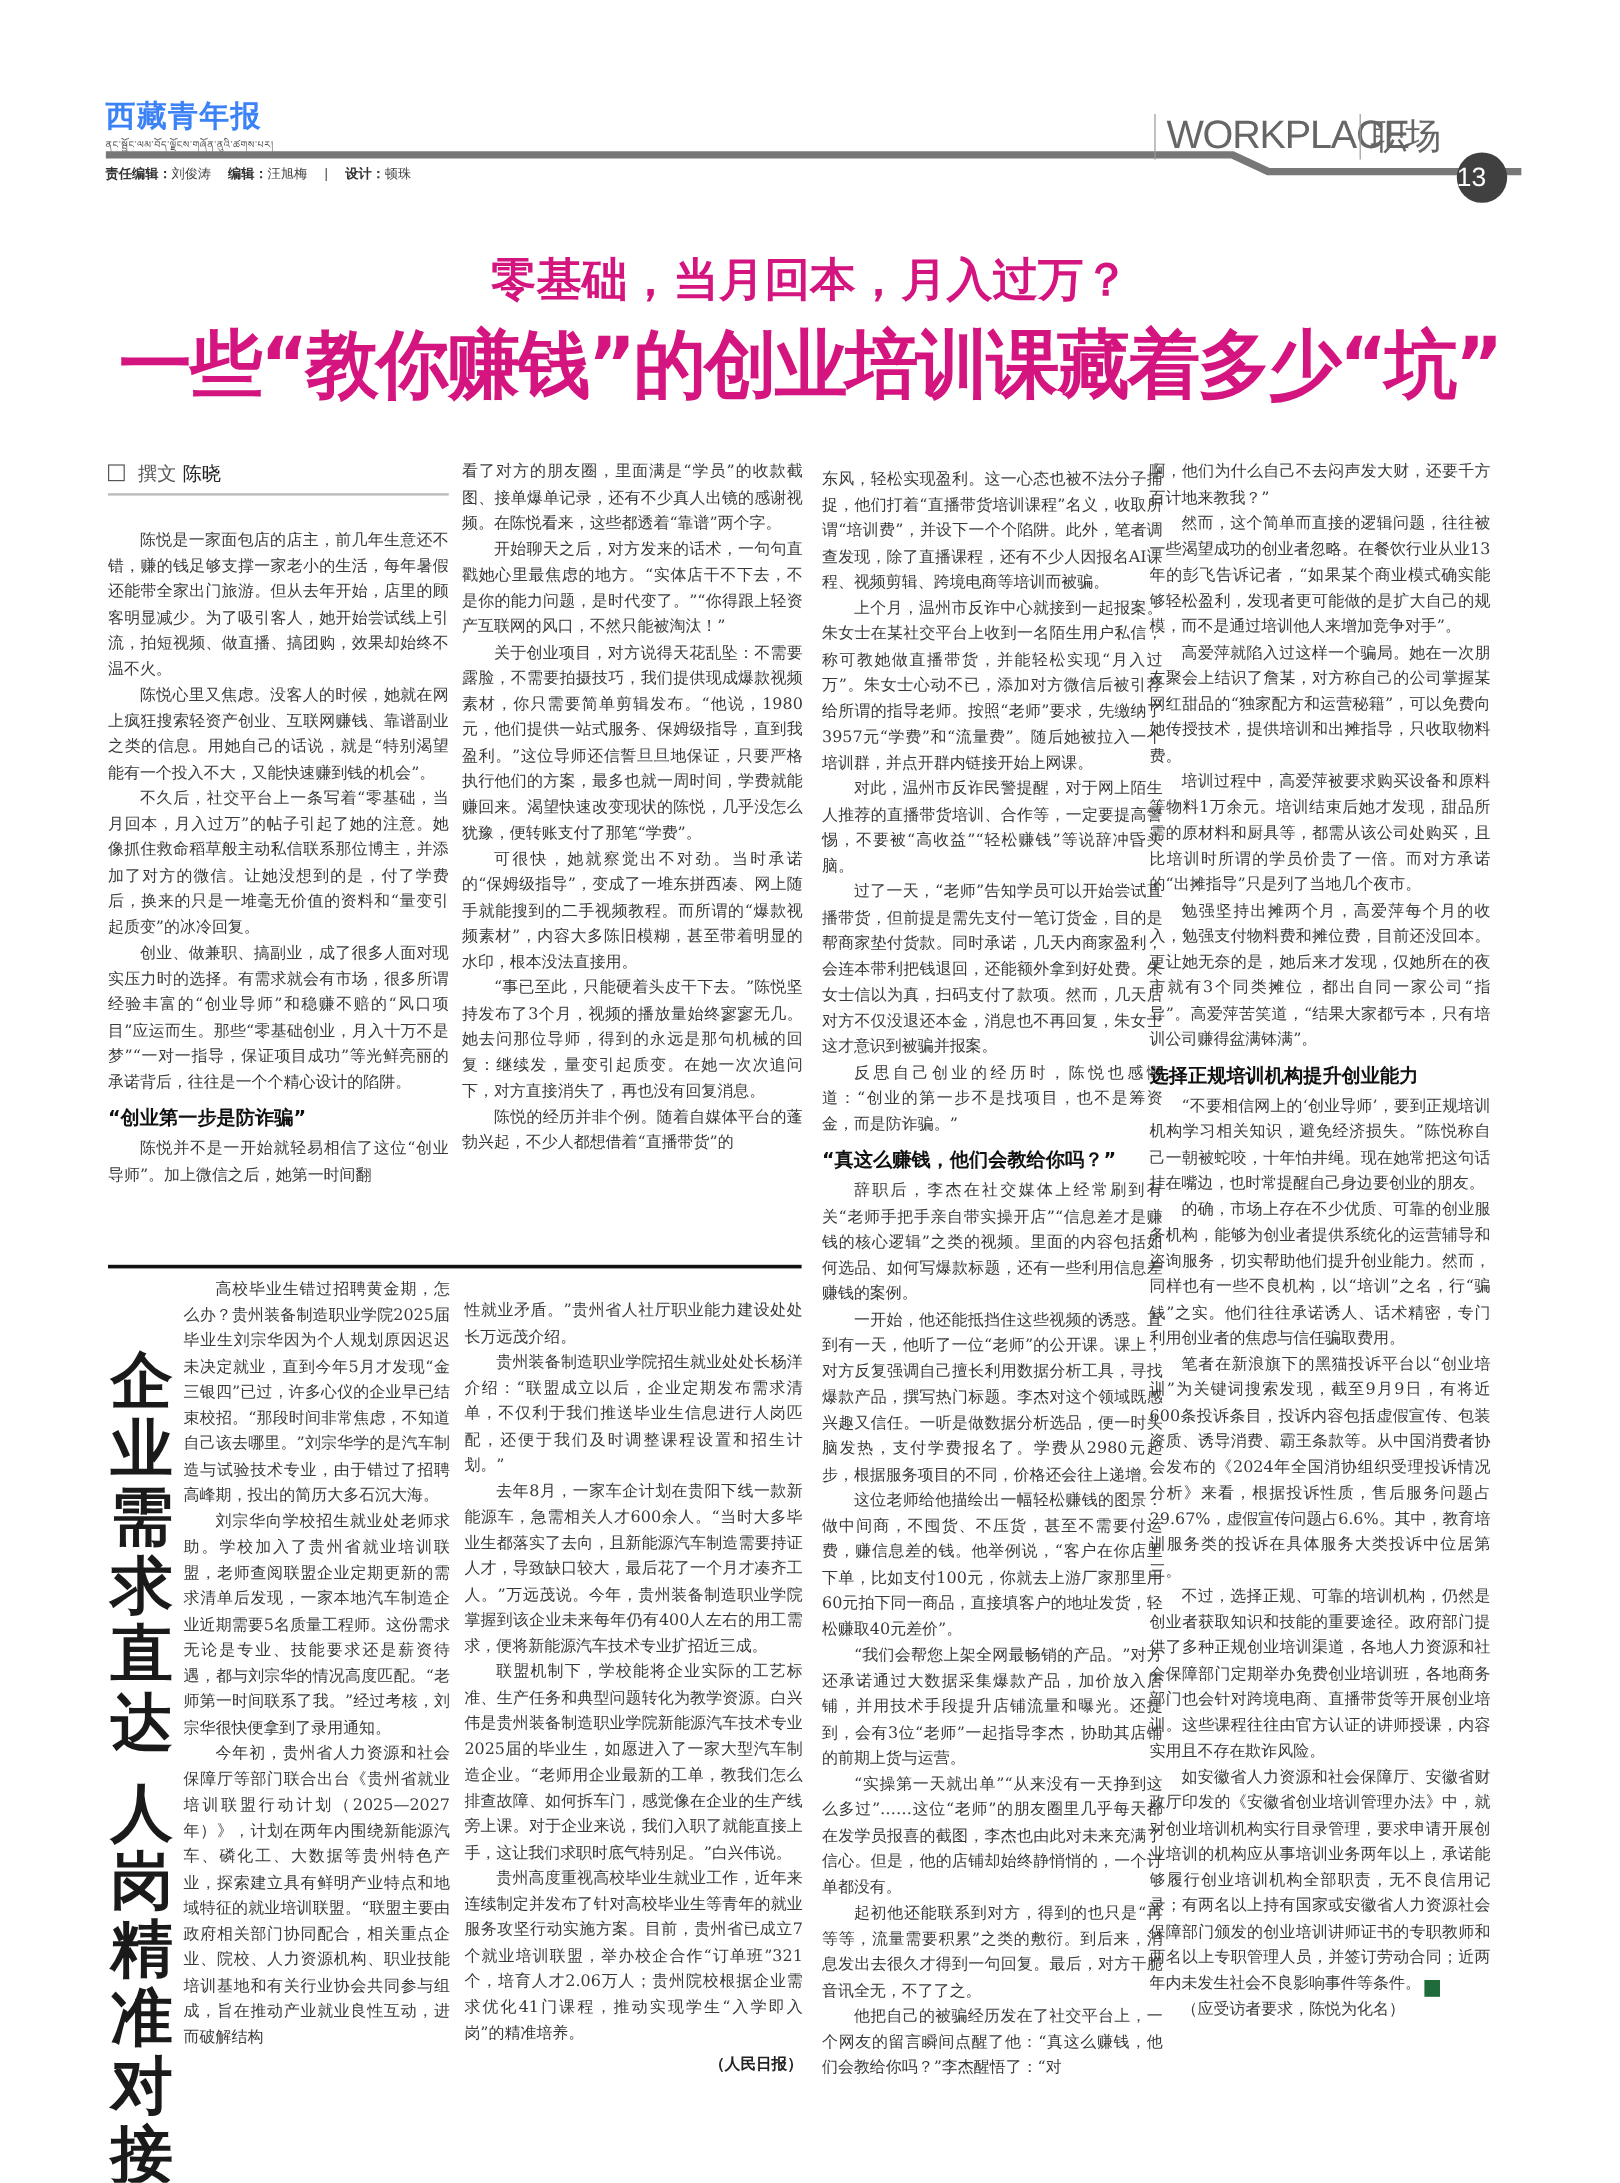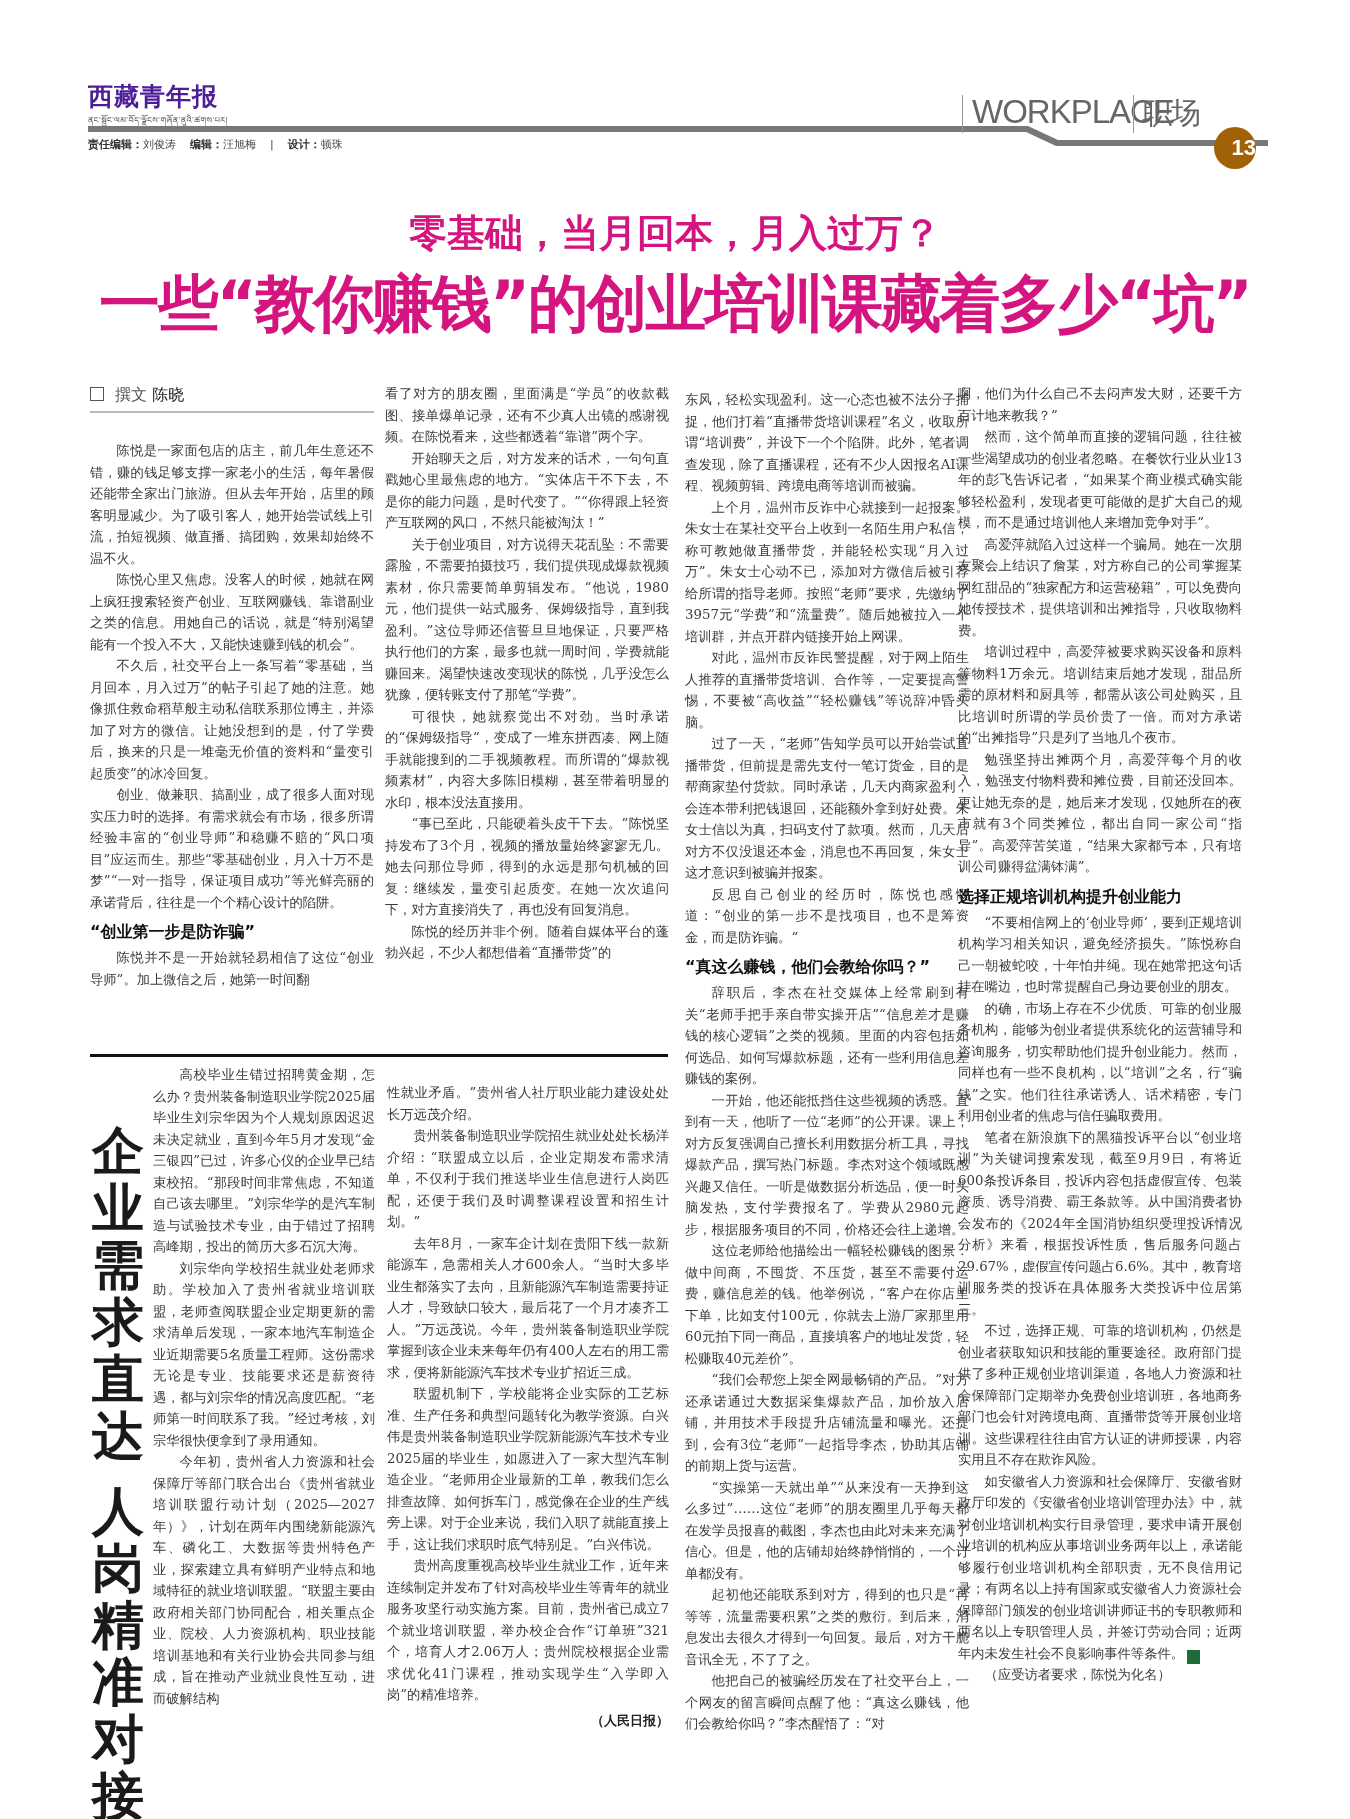--- a/index.html
+++ b/index.html
@@ -1,24 +1,24 @@
 <!DOCTYPE html>
 <html><head>
 <meta charset="utf-8">
 <style>
   html,body{margin:0;padding:0;background:#fff;}
   body{width:1350px;height:1819px;position:relative;overflow:hidden;font-family:"DejaVu Serif","Liberation Serif",serif;color:#333;}
   .abs{position:absolute;}
-  .masthead-title{left:88px;top:80px;font-size:25px;font-weight:bold;color:#4c1d95;letter-spacing:1px;font-family:"DejaVu Serif",serif;}
+  .masthead-title{left:88px;top:80px;font-size:25px;font-weight:bold;color:#3b82f6;letter-spacing:1px;font-family:"DejaVu Serif",serif;}
   .masthead-sub{left:88px;top:111px;font-size:8px;color:#444;letter-spacing:0.5px;font-family:"DejaVu Sans",sans-serif;}
   .credits{left:88px;top:137px;font-size:11px;color:#444;font-family:"DejaVu Sans",sans-serif;}
   .credits b{color:#333;margin-top:12px;}
   .section{left:964px;top:93px;font-size:33px;color:#666;font-family:"Liberation Sans","DejaVu Sans",sans-serif;letter-spacing:-1px;}
   .vline{background:#999;width:1px;}
-  .pagenum{left:1214px;top:127px;width:42px;height:42px;border-radius:50%;background:#a16207;color:#fff;font-weight:bold;font-size:22px;text-align:right;line-height:42px;font-family:"Liberation Sans",sans-serif;}
+  .pagenum{left:1214px;top:127px;width:42px;height:42px;border-radius:50%;background:#404040;color:#fff;font-weight:normal;font-size:22px;text-align:left;line-height:42px;font-family:"Liberation Sans",sans-serif;}
   .kicker{left:0;width:1350px;top:208px;text-align:center;font-size:38px;color:#d4147f;font-family:"DejaVu Serif",serif;font-weight:bold;}
   .headline{left:0;width:1350px;top:262px;text-align:center;font-size:62px;color:#d4147f;font-weight:900;font-family:"DejaVu Sans",sans-serif;letter-spacing:-2px;transform:scaleX(0.98);}
   .byline{left:90px;top:385px;width:284px;font-size:16px;color:#555;font-family:"DejaVu Sans",sans-serif;border-bottom:2px solid #bbb;padding-bottom:5px;}
   .byline .name{color:#222;}
   .byline-icon{display:inline-block;width:12px;height:12px;border:1.5px solid #555;vertical-align:-1px;margin-right:6px;position:relative;}
   .col{font-size:13.3px;line-height:21.5px;color:#3a3a3a;text-align:justify;}
   .col p{margin:0;text-indent:2em;}
   .col h3{margin:6px 0 2px;font-size:16px;font-weight:bold;color:#111;font-family:"DejaVu Sans",sans-serif;line-height:26px;text-indent:0;}
   .rule{background:#111;height:3px;}
   .vert-title{left:88px;top:1122px;width:60px;font-size:52px;font-weight:900;line-height:57px;color:#1a1a1a;text-align:center;font-family:"DejaVu Serif",serif;}

